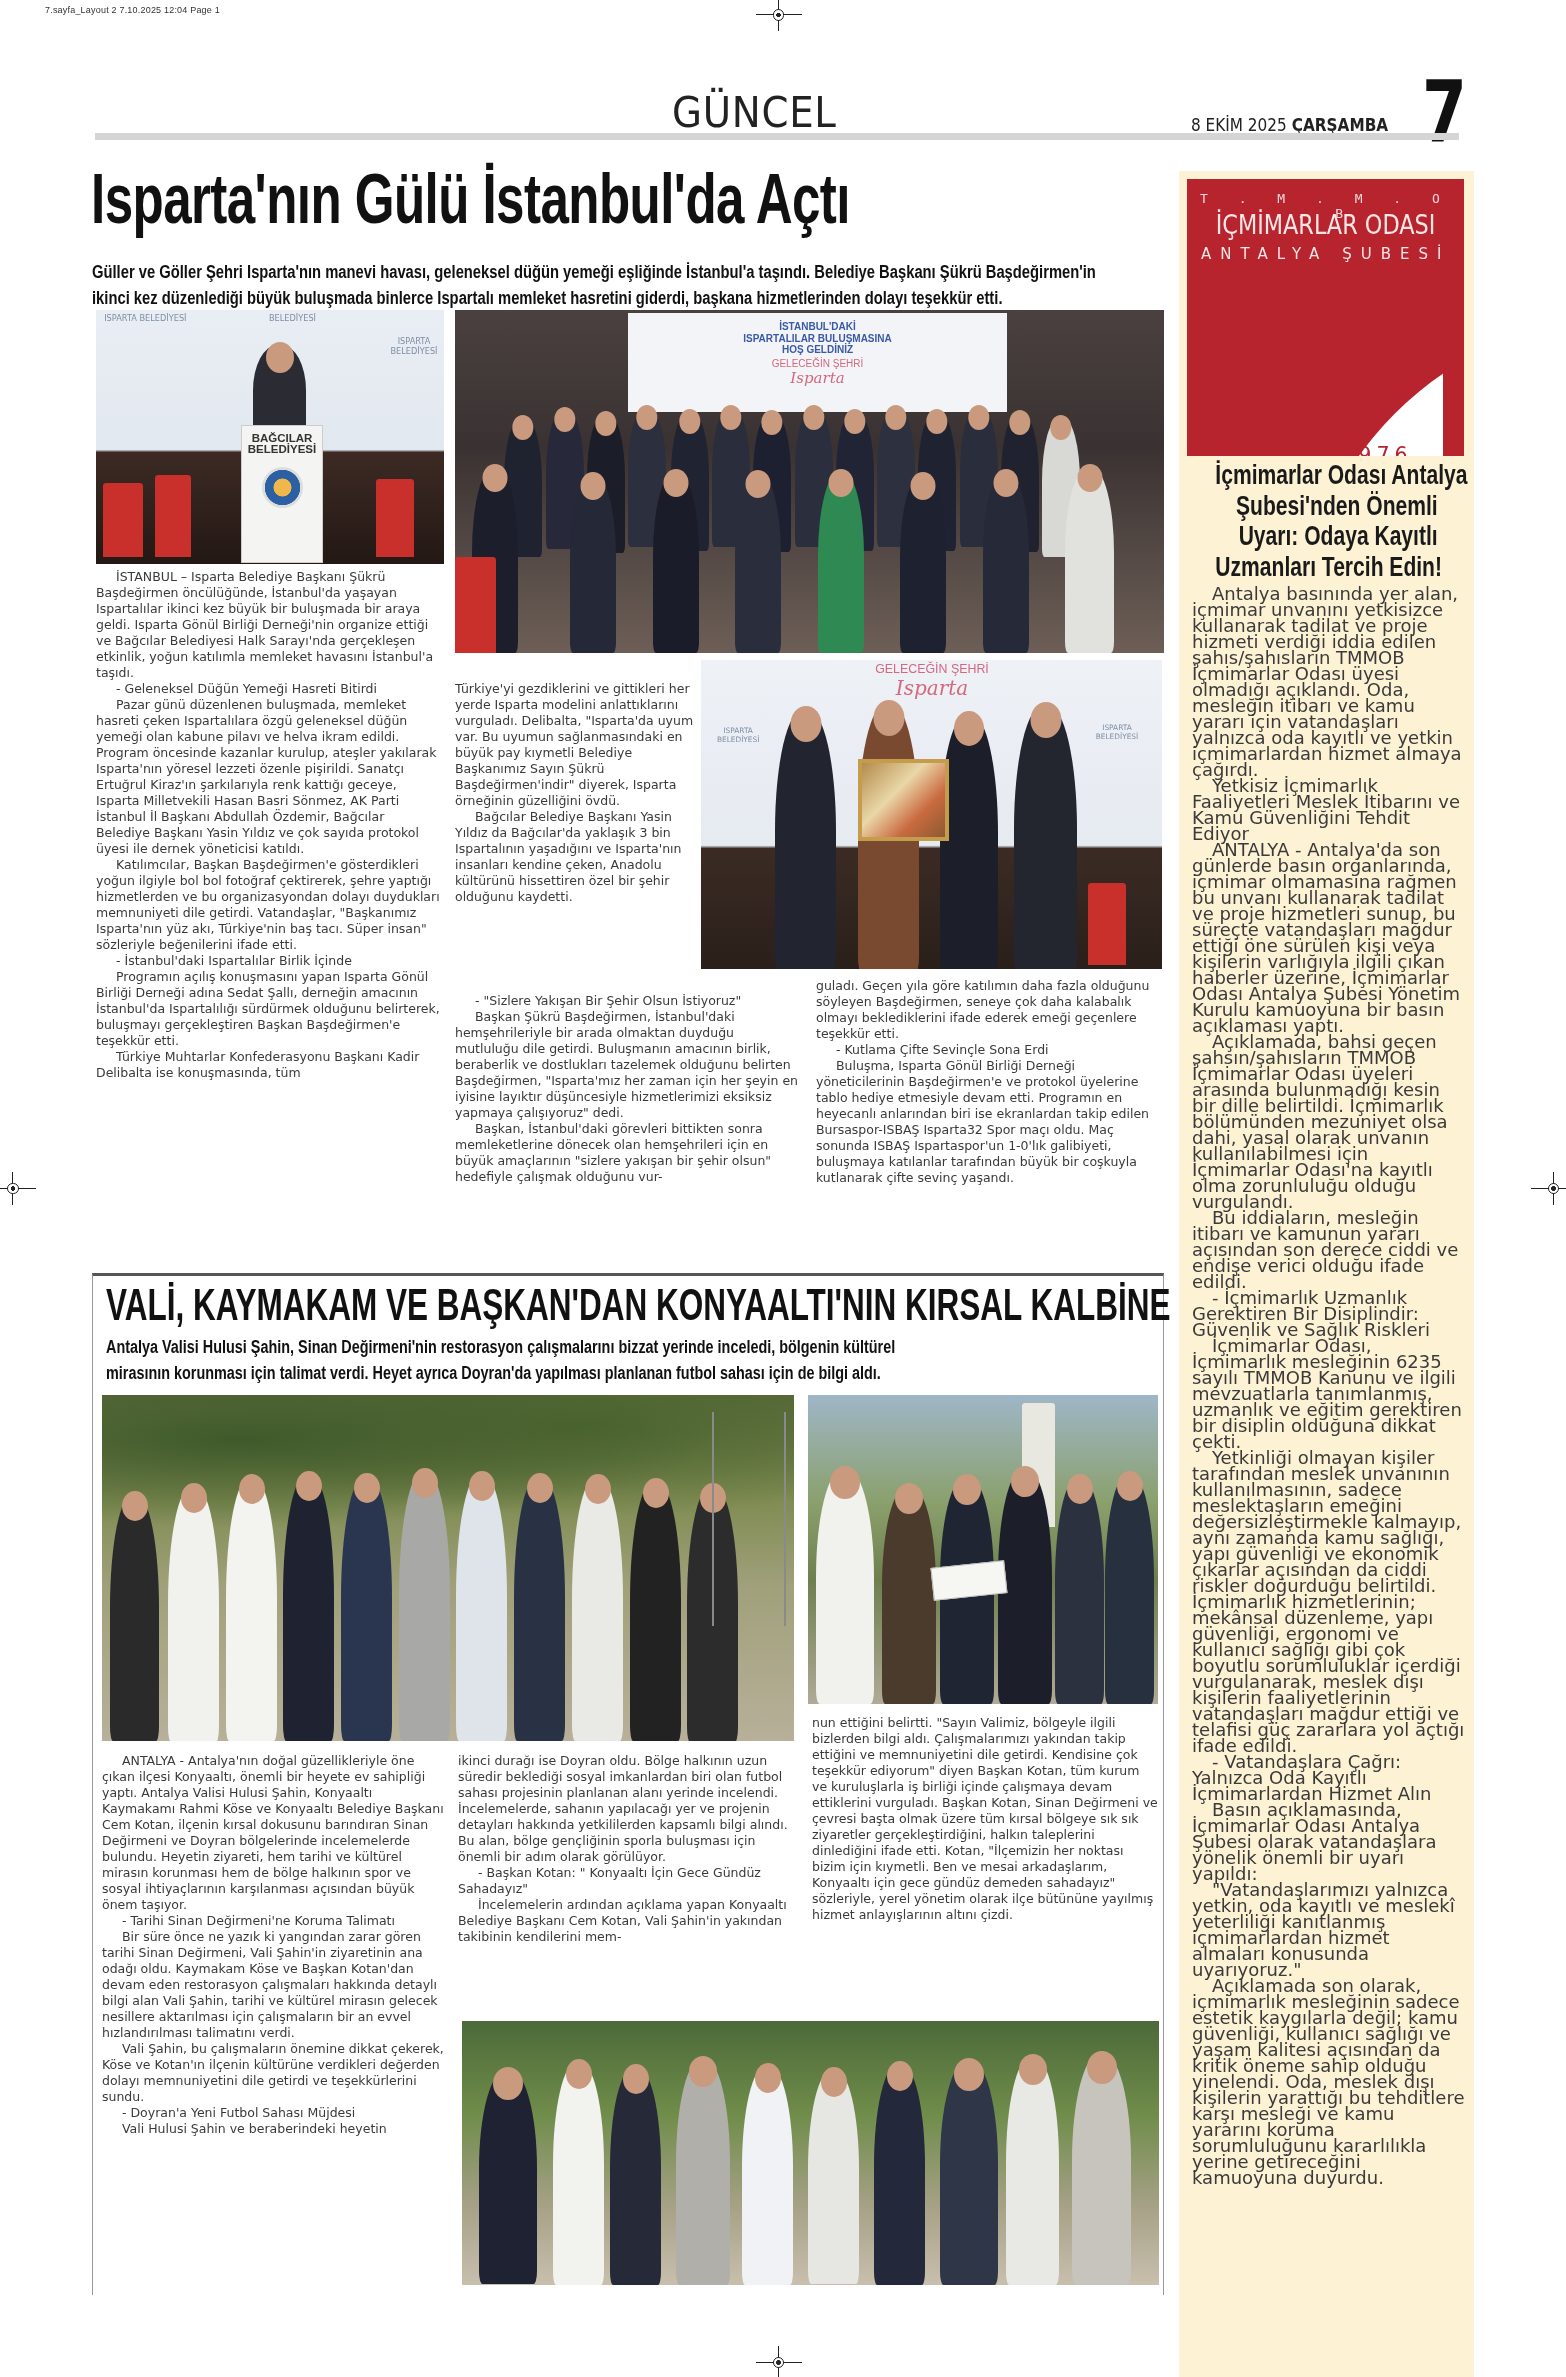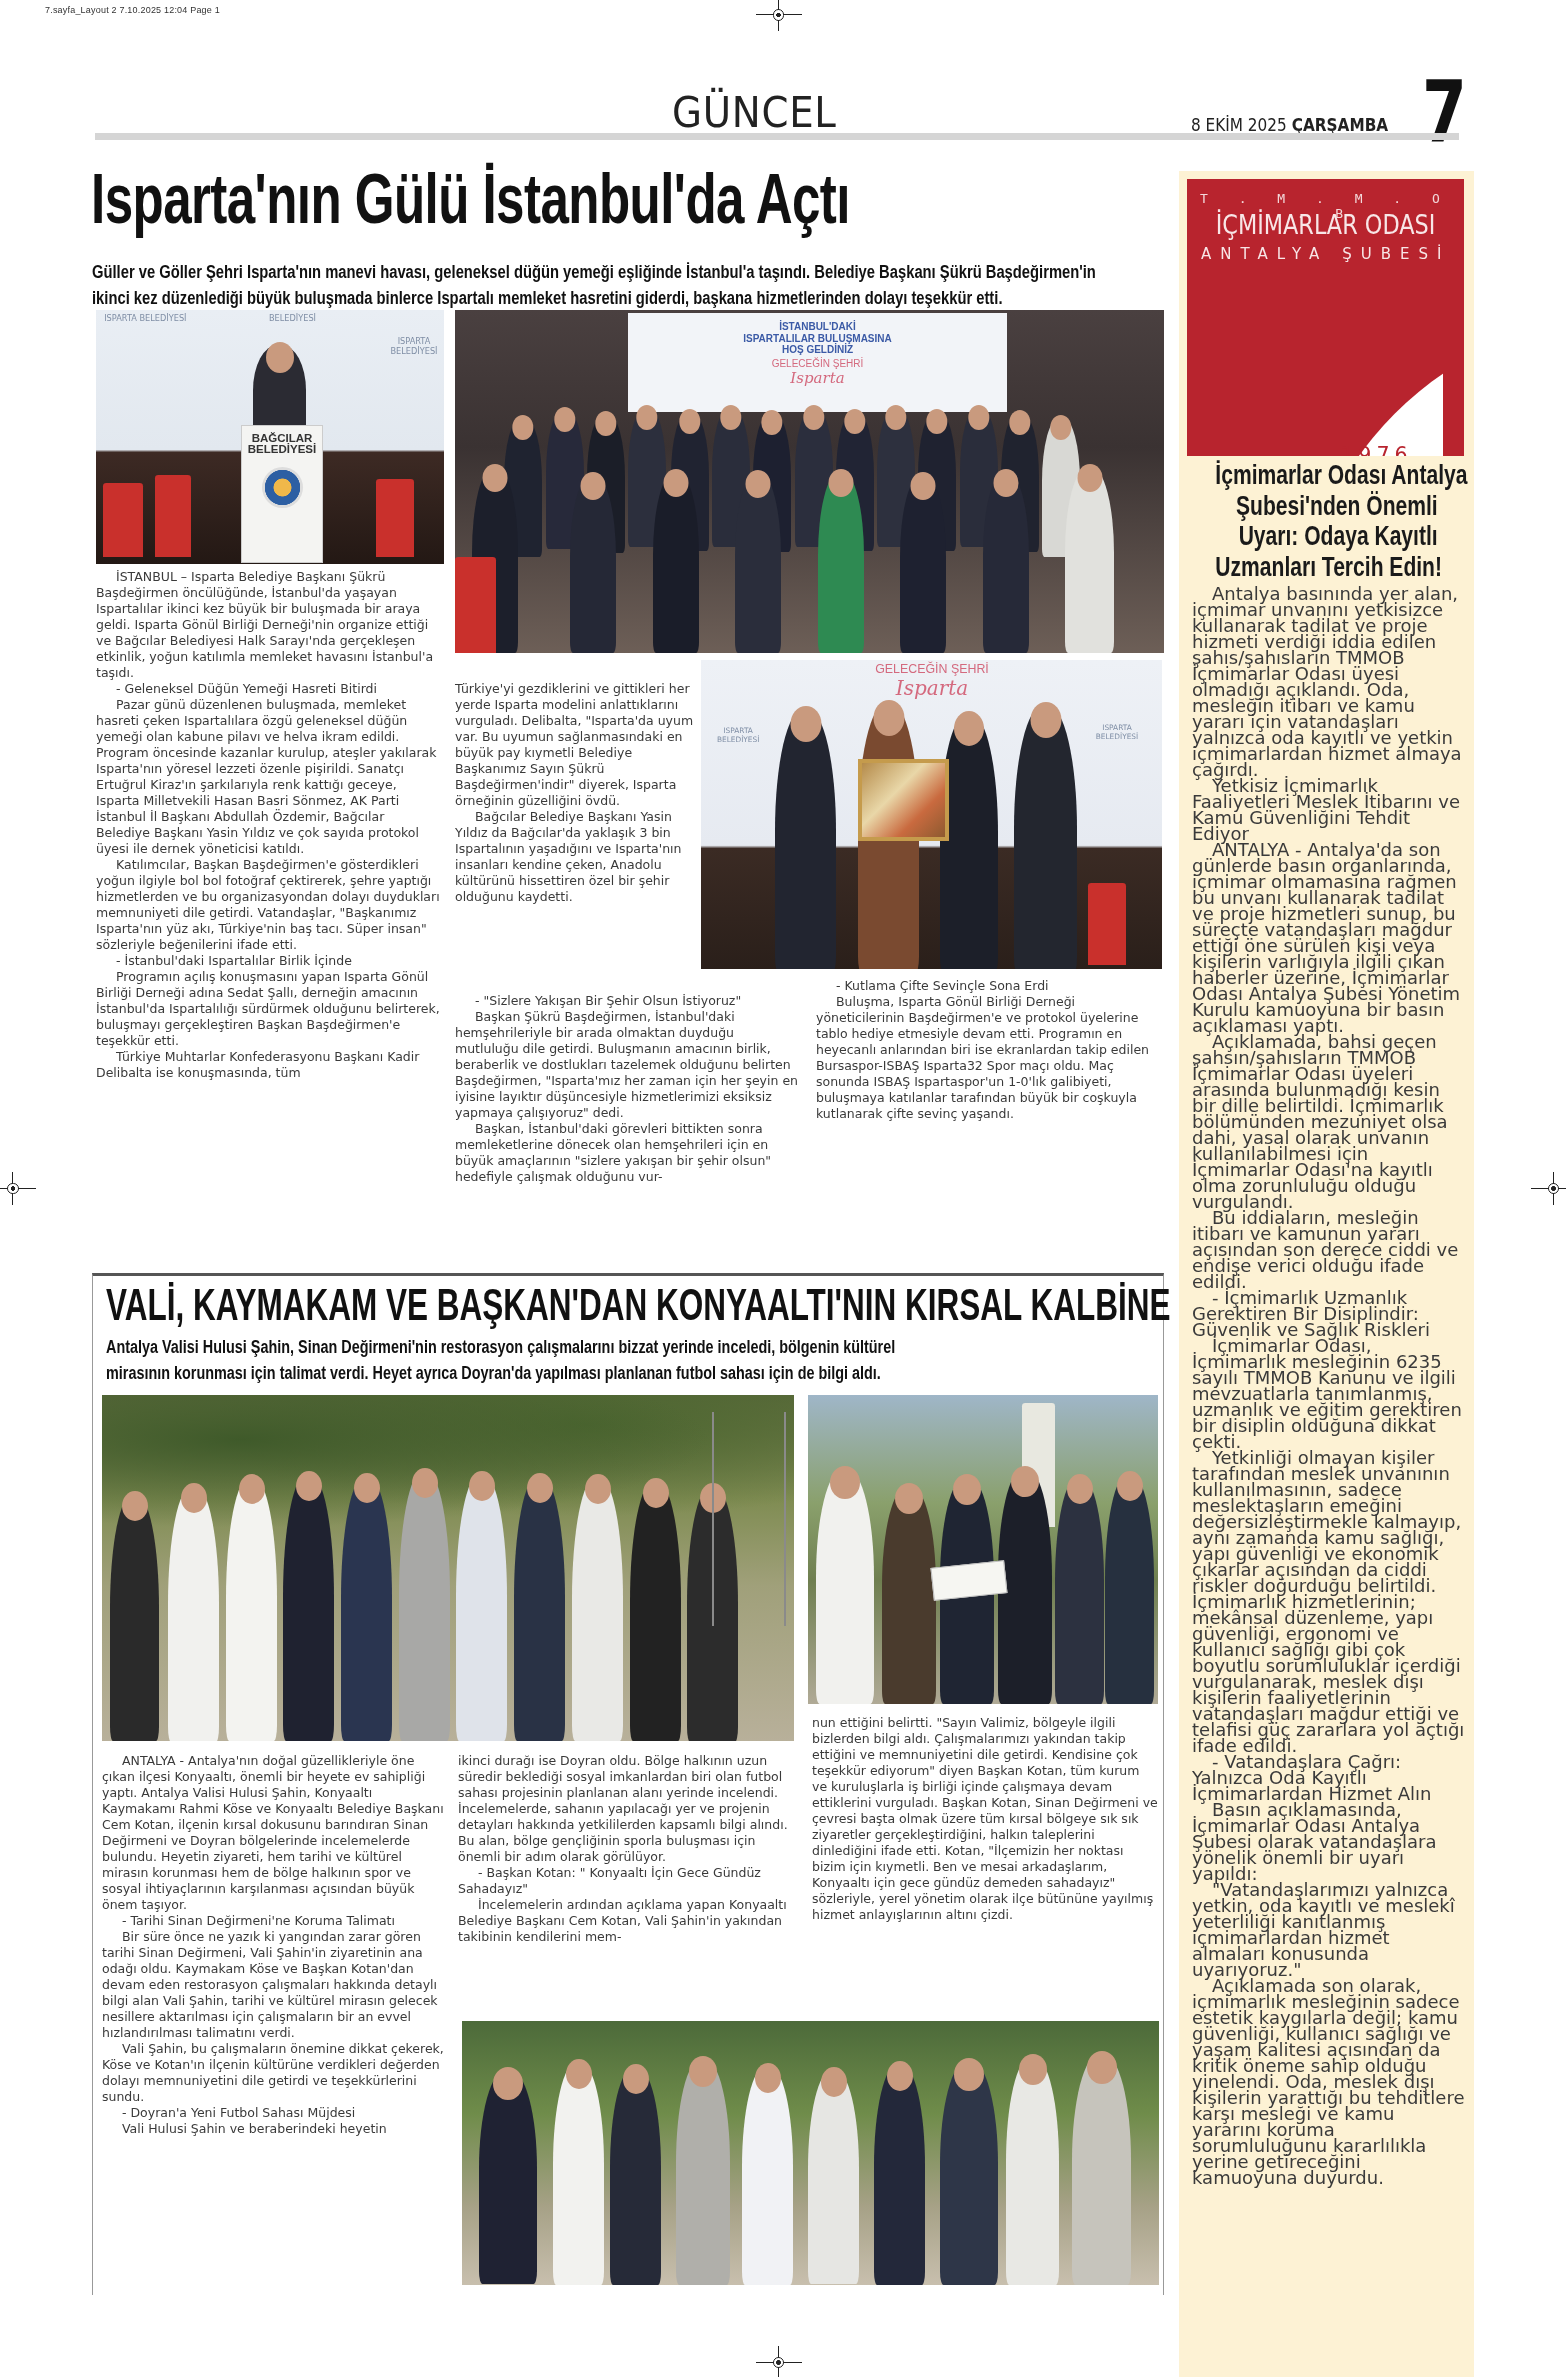--- a/index.html
+++ b/index.html
@@ -240,20 +240,21 @@
   <p class="noind">Türkiye'yi gezdiklerini ve gittikleri her yerde Isparta modelini anlattıklarını vurguladı. Delibalta, "Isparta'da uyum var. Bu uyumun sağlanmasındaki en büyük pay kıymetli Belediye Başkanımız Sayın Şükrü Başdeğirmen'indir" diyerek, Isparta örneğinin güzelliğini övdü.</p>
   <p>Bağcılar Belediye Başkanı Yasin Yıldız da Bağcılar'da yaklaşık 3 bin Ispartalının yaşadığını ve Isparta'nın insanları kendine çeken, Anadolu kültürünü hissettiren özel bir şehir olduğunu kaydetti.</p>
 </div>
 <div class="col-text" style="left:455px; top:993px; width:346px;">
   <p class="sub">- "Sizlere Yakışan Bir Şehir Olsun İstiyoruz"</p>
   <p>Başkan Şükrü Başdeğirmen, İstanbul'daki hemşehrileriyle bir arada olmaktan duyduğu mutluluğu dile getirdi. Buluşmanın amacının birlik, beraberlik ve dostlukları tazelemek olduğunu belirten Başdeğirmen, "Isparta'mız her zaman için her şeyin en iyisine layıktır düşüncesiyle hizmetlerimizi eksiksiz yapmaya çalışıyoruz" dedi.</p>
   <p>Başkan, İstanbul'daki görevleri bittikten sonra memleketlerine dönecek olan hemşehrileri için en büyük amaçlarının "sizlere yakışan bir şehir olsun" hedefiyle çalışmak olduğunu vur-</p>
 </div>
 
 <div class="col-text" style="left:816px; top:978px; width:346px;">
+  <p class="noind">guladı. Geçen yıla göre katılımın daha fazla olduğunu söyleyen Başdeğirmen, seneye çok daha kalabalık olmayı beklediklerini ifade ederek emeği geçenlere teşekkür etti.</p>
   <p class="sub">- Kutlama Çifte Sevinçle Sona Erdi</p>
   <p>Buluşma, Isparta Gönül Birliği Derneği yöneticilerinin Başdeğirmen'e ve protokol üyelerine tablo hediye etmesiyle devam etti. Programın en heyecanlı anlarından biri ise ekranlardan takip edilen Bursaspor-ISBAŞ Isparta32 Spor maçı oldu. Maç sonunda ISBAŞ Ispartaspor'un 1-0'lık galibiyeti, buluşmaya katılanlar tarafından büyük bir coşkuyla kutlanarak çifte sevinç yaşandı.</p>
 </div>
 
 <div class="a2-frame"></div>
 <div class="a2-headline">VALİ, KAYMAKAM VE BAŞKAN'DAN KONYAALTI'NIN KIRSAL KALBİNE ZİYARET</div>
 <div class="a2-deck">
   <span>Antalya Valisi Hulusi Şahin, Sinan Değirmeni'nin restorasyon çalışmalarını bizzat yerinde inceledi, bölgenin kültürel</span>
   <span>mirasının korunması için talimat verdi. Heyet ayrıca Doyran'da yapılması planlanan futbol sahası için de bilgi aldı.</span>
 </div>

